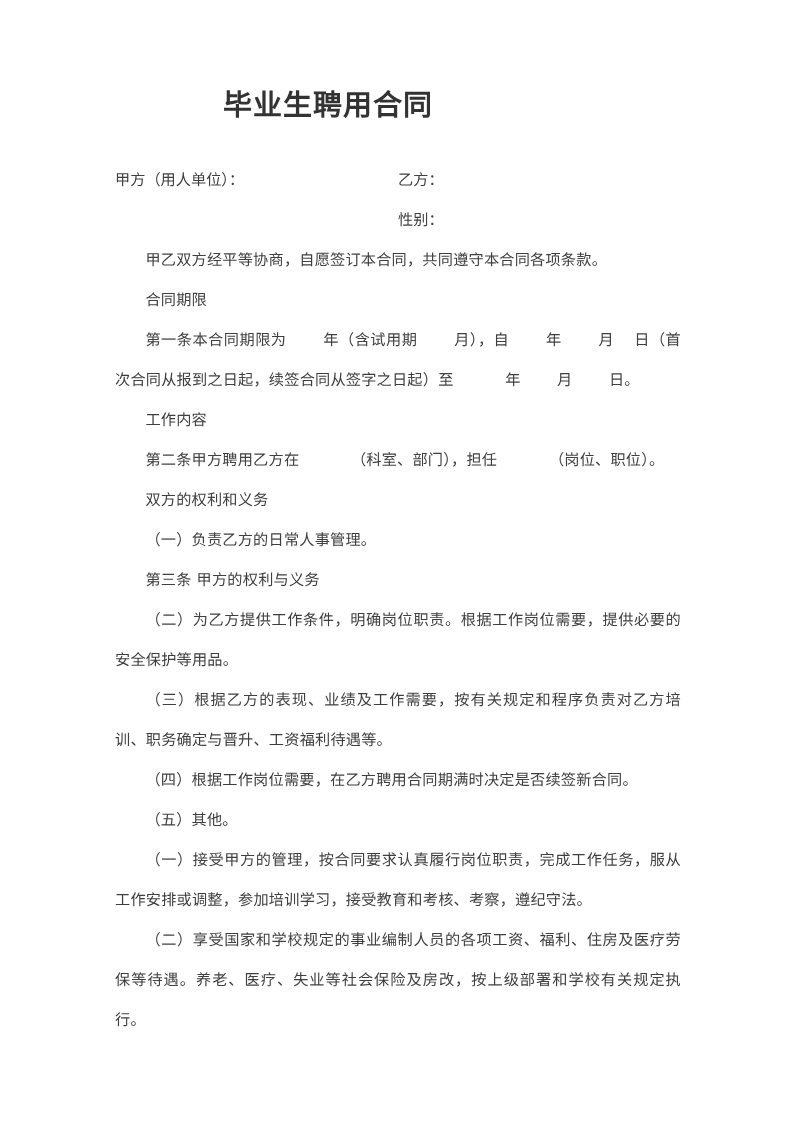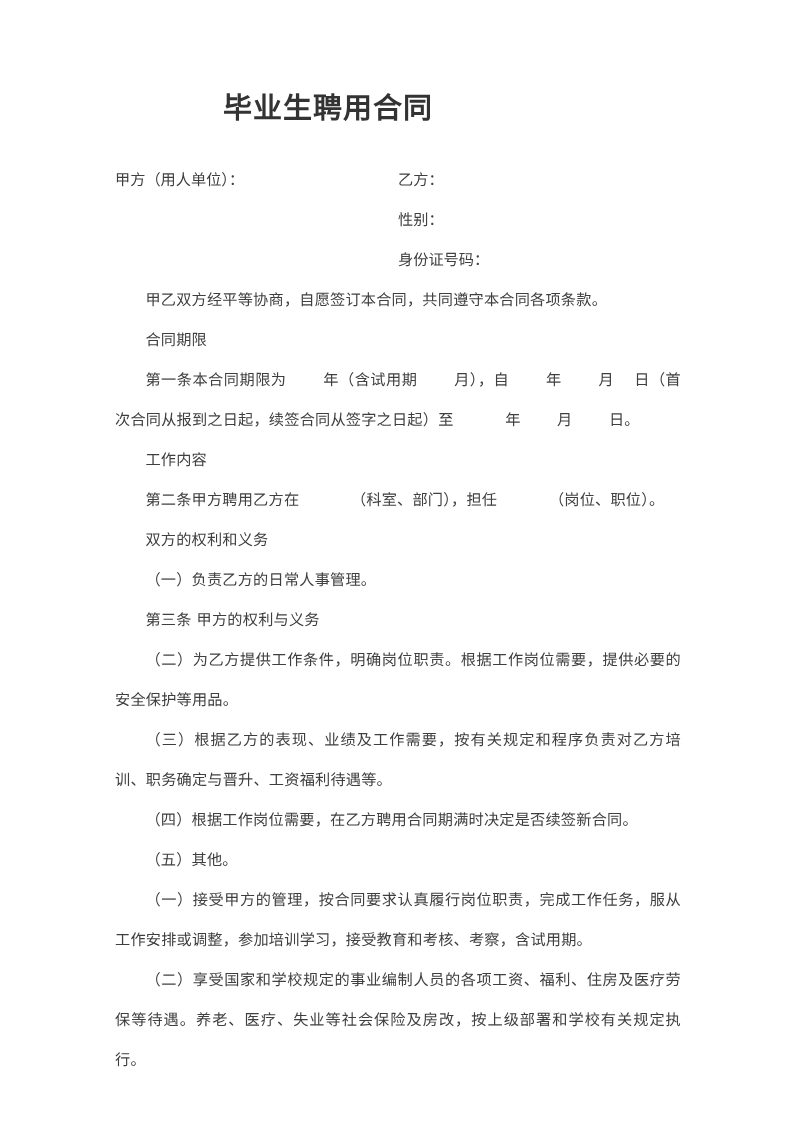--- a/index.html
+++ b/index.html
@@ -21,21 +21,21 @@
     -webkit-font-smoothing: antialiased;
   }
 
   
   .doc-title {
     position: absolute;
     top: 88px;
     left: 0;
     width: 656px;
     text-align: center;
-    font-family: Liberation Serif, serif;
+    font-family: Liberation Mono, monospace;
     font-weight: 700;
     font-size: 29px;
     line-height: 40px;
     letter-spacing: 1px;
     color: #333333;
   }
 
   
   .body-block {
     position: absolute;
@@ -90,23 +90,20 @@
 
     <div class="party-row">
       <span>甲方（用人单位）：</span>
       <span class="party-b-col">乙方：</span>
     </div>
 
     <div class="party-row">
       <span class="party-b-col">性别：</span>
     </div>
 
-    <div class="party-row">
-      <span class="party-b-col">身份证号码：</span>
-    </div>
 
     <p class="para indent">甲乙双方经平等协商，自愿签订本合同，共同遵守本合同各项条款。</p>
 
     <p class="para indent">合同期限</p>
 
     <p class="para indent">
       <span>第一条本合同期限为</span><span class="gap-md"></span><span>年（含试用期</span><span class="gap-md"></span><span>月），自</span><span class="gap-md"></span><span>年</span><span class="gap-md"></span><span>月</span><span class="gap-sm"></span><span>日（首次合同从报到之日起，续签合同从签字之日起）至</span><span class="gap-lg"></span><span>年</span><span class="gap-md"></span><span>月</span><span class="gap-md"></span><span>日。</span>
     </p>
 
     <p class="para indent">工作内容</p>
@@ -123,18 +120,18 @@
 
     <p class="para indent">（二）为乙方提供工作条件，明确岗位职责。根据工作岗位需要，提供必要的安全保护等用品。</p>
 
     <p class="para indent">（三）根据乙方的表现、业绩及工作需要，按有关规定和程序负责对乙方培训、职务确定与晋升、工资福利待遇等。</p>
 
     <p class="para indent">（四）根据工作岗位需要，在乙方聘用合同期满时决定是否续签新合同。</p>
 
     <p class="para indent">（五）其他。</p>
 
 
-    <p class="para indent">（一）接受甲方的管理，按合同要求认真履行岗位职责，完成工作任务，服从工作安排或调整，参加培训学习，接受教育和考核、考察，含试用期。</p>
+    <p class="para indent">（一）接受甲方的管理，按合同要求认真履行岗位职责，完成工作任务，服从工作安排或调整，参加培训学习，接受教育和考核、考察，遵纪守法。</p>
 
     <p class="para indent">（二）享受国家和学校规定的事业编制人员的各项工资、福利、住房及医疗劳保等待遇。养老、医疗、失业等社会保险及房改，按上级部署和学校有关规定执行。</p>
 
   </div>
 </div>
 
 </body></html>

